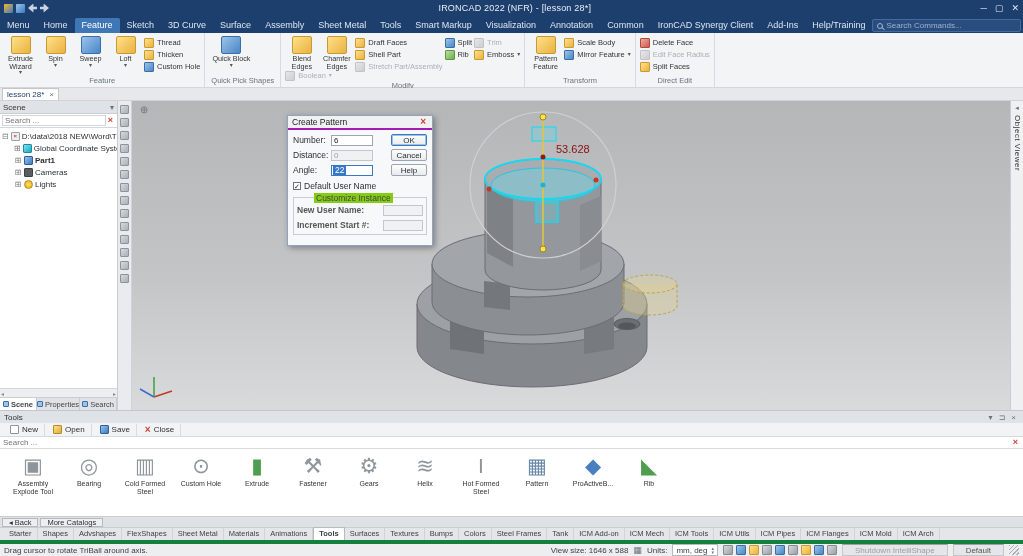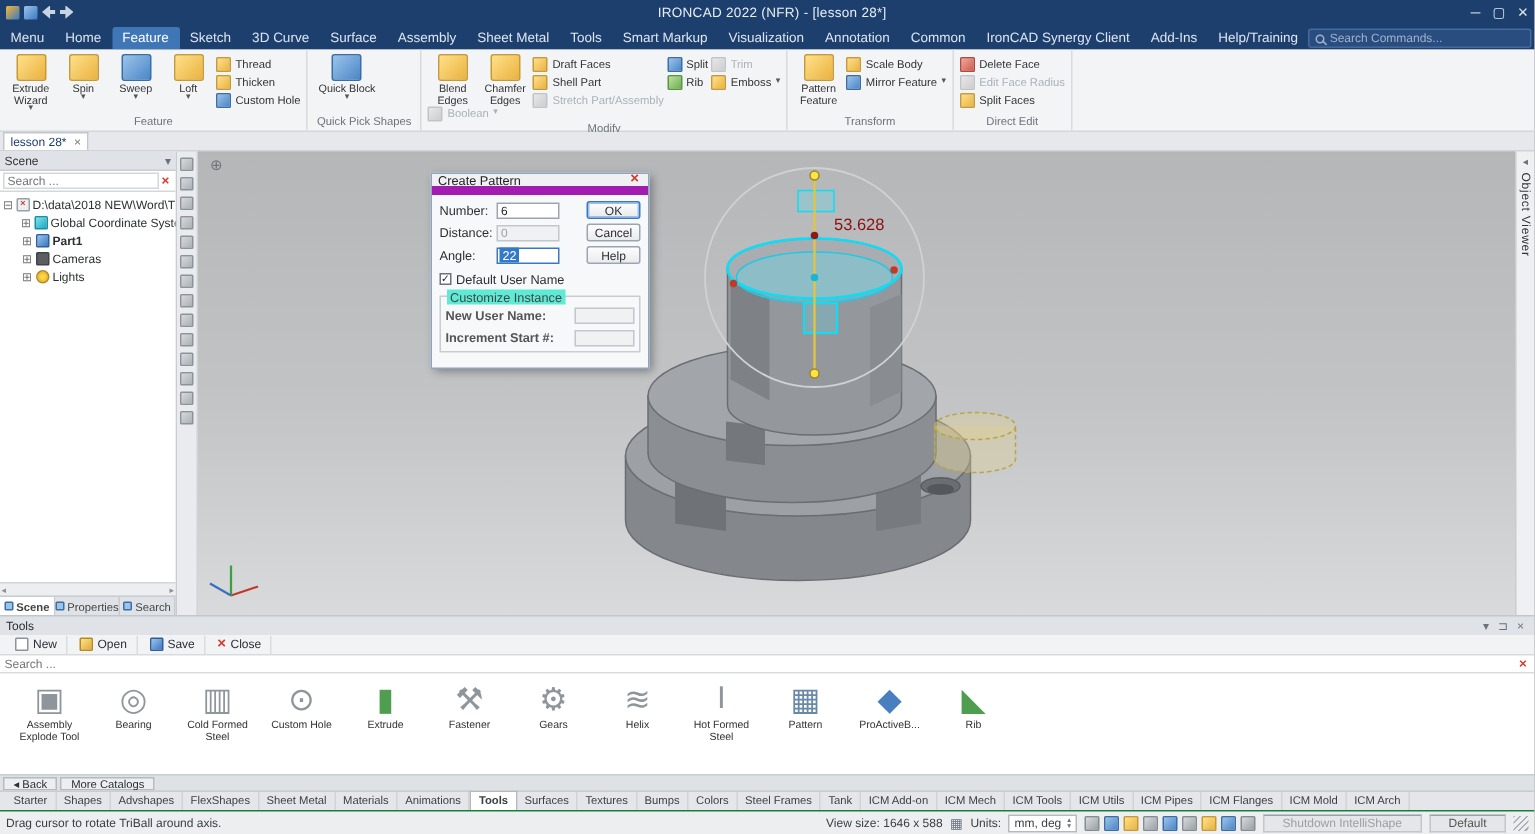--- a/index.html
+++ b/index.html
@@ -120,50 +120,50 @@
   .clabel { font-size:7px; line-height:8px; text-align:center; color:#333; max-width:54px; }
   .backbar { height:11px; background:#dfe2e5; border-top:1px solid #c9ccd0; display:flex; align-items:center; gap:2px; padding-left:2px; flex:0 0 auto; }
   .bbbtn { font-size:7.5px; background:#eceef0; border:1px solid #b6babe; padding:0 6px; height:9px; display:flex; align-items:center; gap:2px; }
 
   
   .cattabs { height:13px; background:#e4e6e9; border-top:1px solid #c9ccd0; display:flex; align-items:flex-end; padding-left:4px; flex:0 0 auto; }
   .ctab { font-size:7.5px; padding:1px 5px 2px; border-right:1px solid #d0d4d8; color:#3a3f44; white-space:nowrap; }
   .ctab.active { background:#fff; border:1px solid #b6babe; border-bottom:none; font-weight:bold; }
 
   
-  .statusbar { height:16px; background:#eceef0; border-top:1px solid #15803d; display:flex; align-items:center; padding:0 4px; gap:5px; font-size:8px; color:#3a3f44; flex:0 0 auto; }
+  .statusbar { height:16px; background:#eceef0; border-top:4px solid #15803d; display:flex; align-items:center; padding:0 4px; gap:5px; font-size:8px; color:#3a3f44; flex:0 0 auto; }
   .statusbar .sp { flex:1; }
   .gridic { color:#6a737d; font-size:9px; }
   .unitsdd { background:#fff; border:1px solid #b6babe; height:12px; display:flex; align-items:center; gap:4px; padding:0 3px; }
   .unitsdd .uarr { font-size:5px; color:#6a737d; line-height:4px; }
   .sics { display:flex; gap:3px; align-items:center; }
   .sic { width:10px; height:10px; border-radius:1px; }
   .sunken { background:#e4e6e9; border:1px solid #c3c7cb; border-top-color:#9aa0a6; height:12px; display:flex; align-items:center; padding:0 12px; color:#9aa0a6; }
   .sunken.dk { color:#555; }
   .grip { width:10px; height:10px; background:repeating-linear-gradient(135deg,#aab0b6 0 1px,transparent 1px 3px); }
 
   
   .dialog { position:absolute; left:287px; top:115px; width:146px; height:131px; background:#f7f8f9; border:1px solid #8fa5bd; box-shadow:2px 2px 6px rgba(0,0,0,.35); z-index:50; font-size:8.5px; }
-  .dlg-title { height:14px; background:#f0f1f3; border-bottom:6px solid #a21caf; display:flex; align-items:center; padding:0 4px; }
+  .dlg-title { height:14px; background:#f0f1f3; border-bottom:2px solid #a21caf; display:flex; align-items:center; padding:0 4px; }
   .dlg-title .t { flex:1; font-size:8.5px; color:#222; }
   .dlg-close { color:#d0402e; font-weight:bold; font-size:10px; line-height:10px; padding:0 2px; }
   .dlg-body { position:relative; padding:4px 5px; }
   .frow { display:flex; align-items:center; height:12px; margin-bottom:3px; }
   .frow label { width:38px; }
   .finput { width:42px; height:11px; border:1px solid #9aa5b1; font-size:8px; padding:0 2px; font-family:inherit; background:#fff; color:#222; }
   .finput:disabled { background:#f0f1f3; color:#9aa0a6; border-color:#c3c7cb; }
   .angle-box { width:42px; height:11px; border:1px solid #3a78c3; background:#fff; display:flex; align-items:center; padding:0 1px; }
   .angle-box .sel { background:#3478c8; color:#fff; padding:0 2px; }
   .dlg-btns { position:absolute; right:5px; top:4px; display:flex; flex-direction:column; gap:3px; }
   .dbtn { width:36px; height:12px; background:linear-gradient(#fdfdfd,#e8eaec); border:1px solid #9aa5b1; font-size:8px; display:flex; align-items:center; justify-content:center; border-radius:2px; }
   .dbtn.def { border:1px solid #3a78c3; box-shadow:inset 0 0 0 1px #9cc0e8; }
   .chkrow { display:flex; align-items:center; gap:3px; height:12px; margin:4px 0 1px; }
   .chk { width:8px; height:8px; border:1px solid #6a737d; background:#fff; font-size:7px; line-height:7px; text-align:center; color:#222; }
   .grpbox { border:1px solid #c9ccd0; margin-top:5px; padding:6px 3px 3px; position:relative; }
-  .grpbox .legend { position:absolute; top:-5px; left:4px; background:#5eead4; padding:0 2px; color:#444; }
+  .grpbox .legend { position:absolute; top:-5px; left:20px; background:#84cc16; padding:0 2px; color:#444; }
   .grow { display:flex; align-items:center; height:12px; margin-bottom:3px; }
   .grow label { flex:1; color:#555;font-weight:bold; }
   .ginput { width:40px; height:11px; border:1px solid #c3c7cb; background:#f0f1f3; }
 </style>
 </head>
 <body>
 
 <div class="app">
 
   <div class="titlebar">

